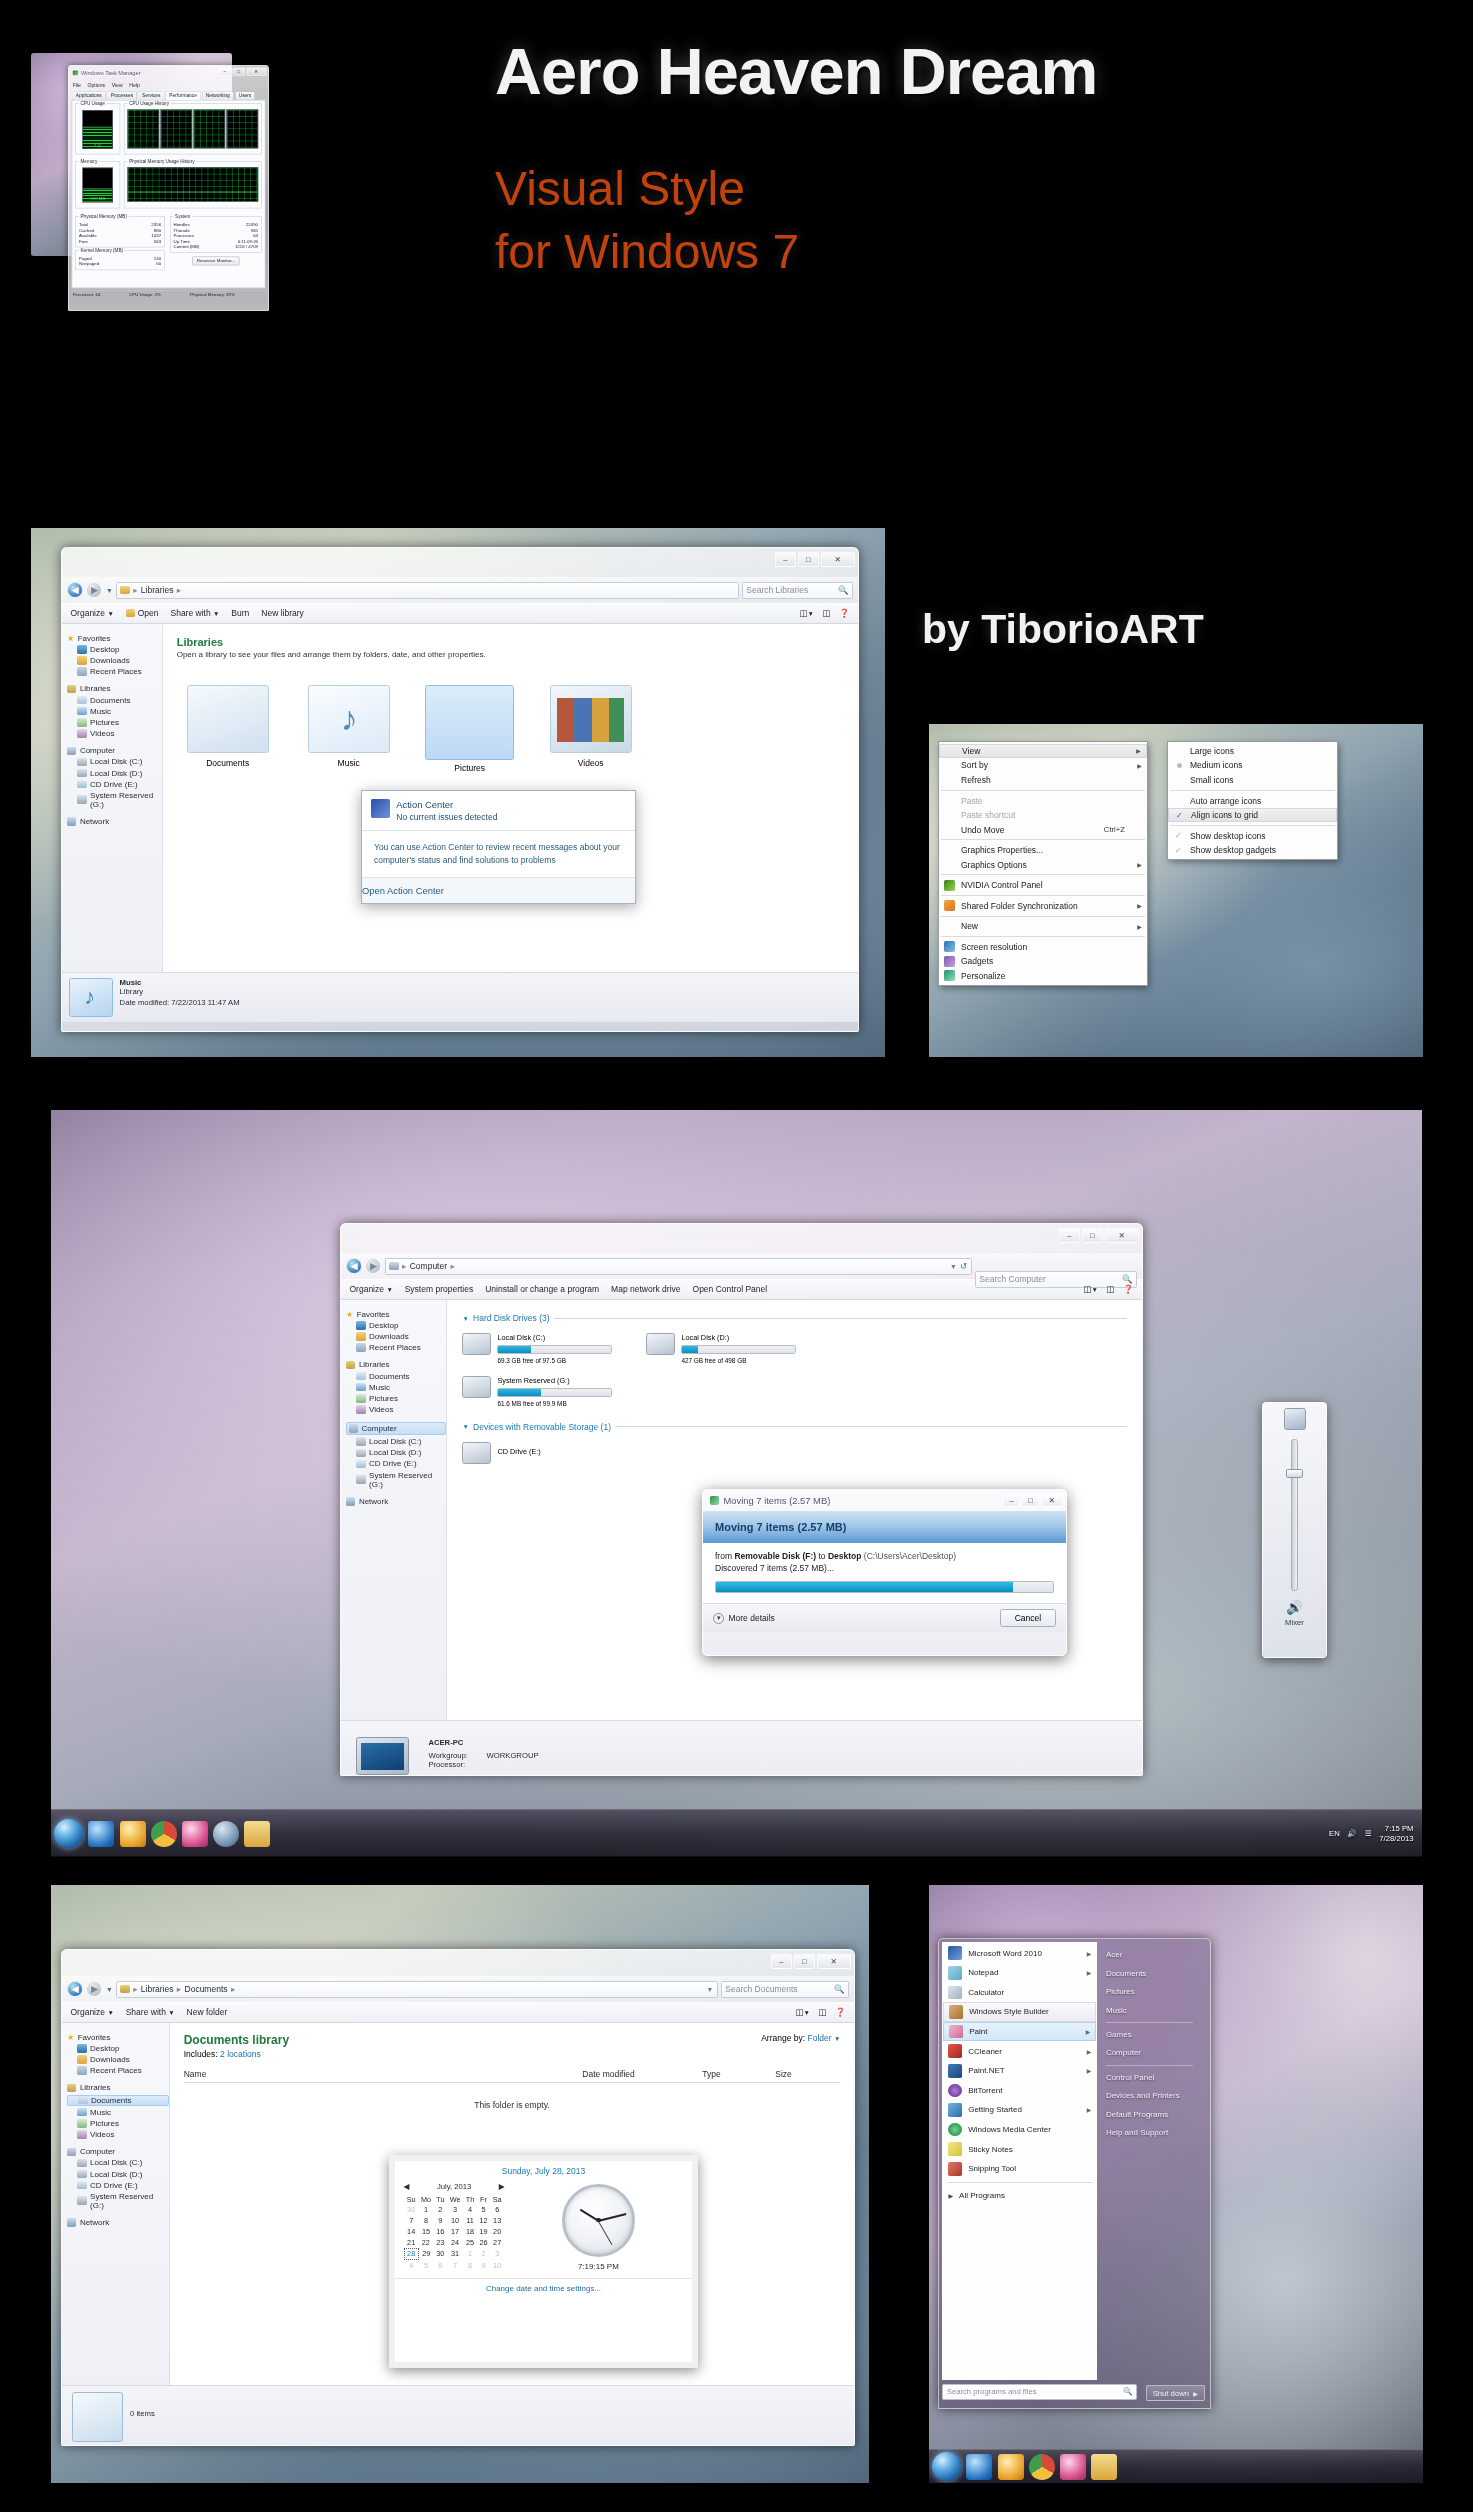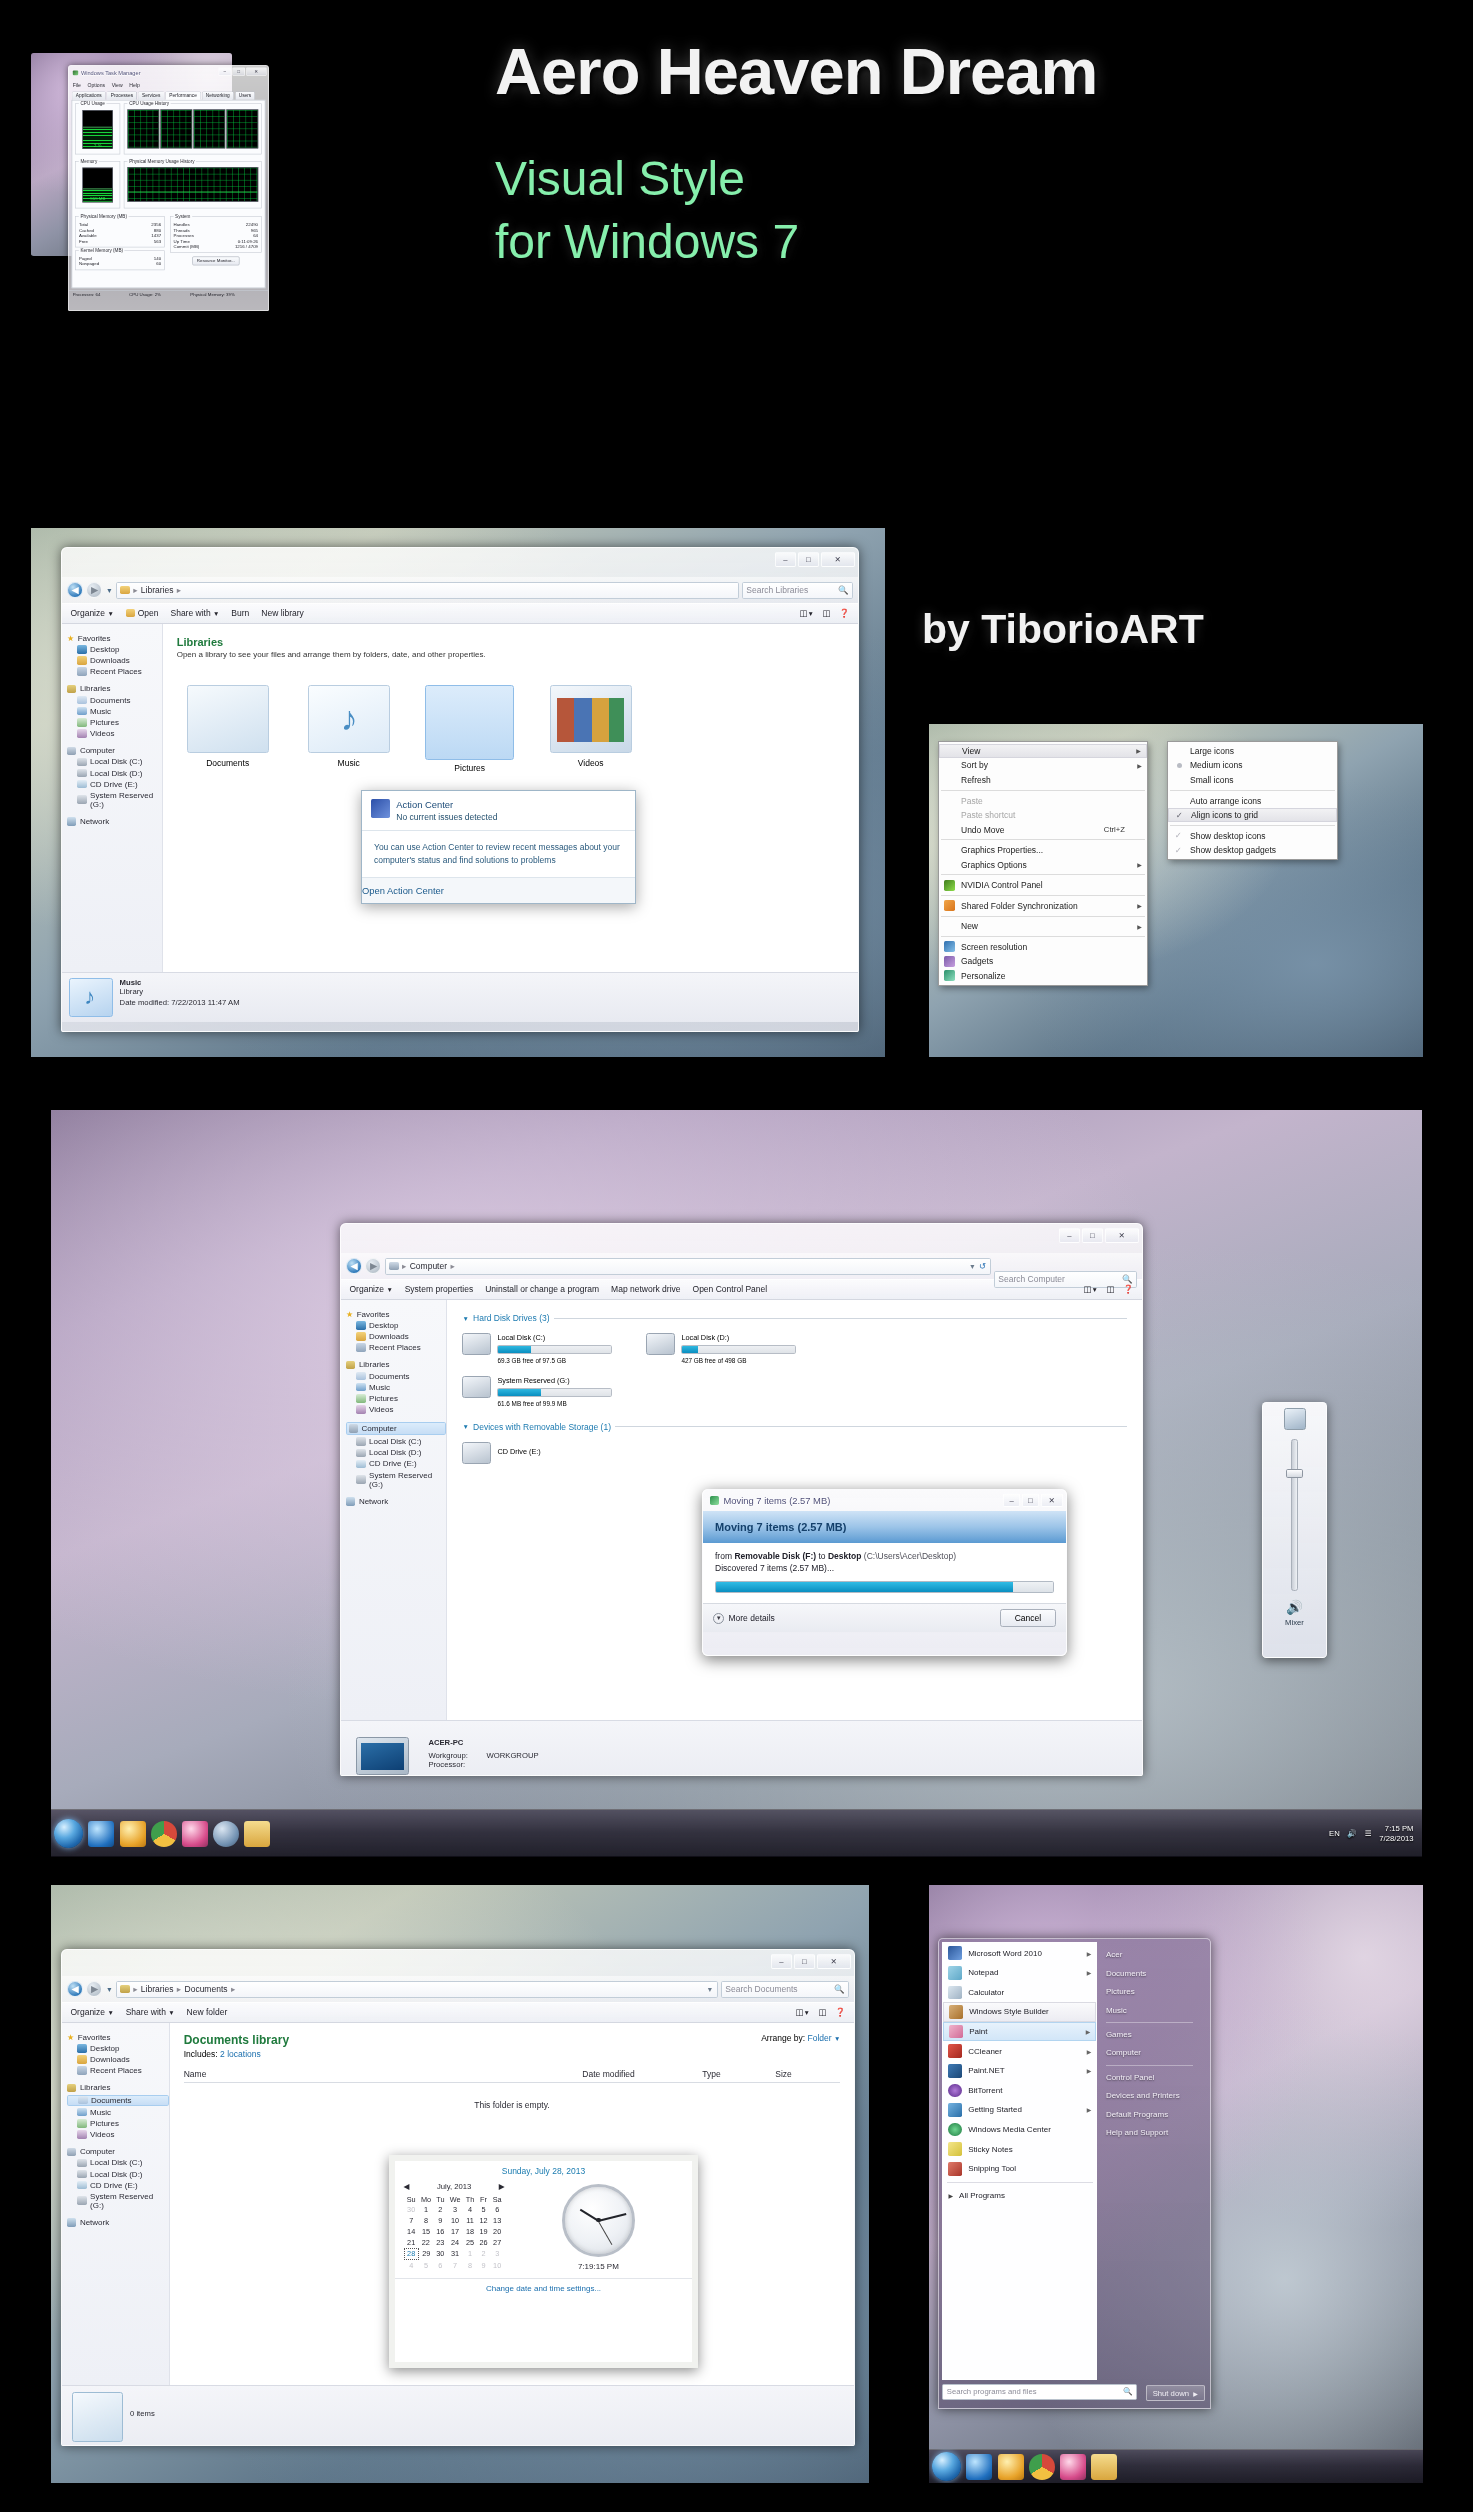--- a/index.html
+++ b/index.html
@@ -12,21 +12,21 @@
     position:relative;
   }
   
   .hero { position:absolute; left:495px; top:34px; width:956px; }
   .hero-title {
     font-size:65px; font-weight:bold; color:#f2f2f2;
     letter-spacing:-0.9px;
     text-shadow:2.6px 2.6px 4.3px rgba(0,0,0,.9), 0 0 15.4px rgba(255,255,255,.25);
   }
   .hero-sub {
-    margin-top:38px; font-size:48px; font-weight:normal; color:#86efac;
+    margin-top:48px; font-size:48px; font-weight:normal; color:#c2410c;
     line-height:1.32;
     text-shadow:2.6px 2.6px 4.3px rgba(0,0,0,.9), 0 0 10.2px rgba(255,255,255,.18);
   }
   .hero-by {
     position:absolute; left:922px; top:606px;
     font-size:41px; font-weight:bold; color:#f2f2f2;
     text-shadow:2.6px 2.6px 4.3px rgba(0,0,0,.9), 0 0 12px rgba(255,255,255,.2);
   }
   
   .shot { position:absolute; overflow:hidden; }
@@ -616,21 +616,21 @@
     <div class="navbtn">◀</div>
     <div class="navbtn fwd">▶</div>
     <div class="crumb">
       <span class="sq" style="background:linear-gradient(180deg,#cfdae6,#8fa0b3);"></span>
       <span style="color:#8a8a93;">▸</span>
       <span>Computer</span>
       <span style="color:#8a8a93;">▸</span>
       <span style="margin-left:auto;color:#6b7b8c;font-size:6.8px;">▼</span>
       <span style="color:#2a72b5;">↺</span>
     </div>
-    <div class="searchbox" style="width:143px;margin-top:26px;">
+    <div class="searchbox" style="width:162px;margin-top:26px;">
       <span>Search Computer</span>
       <span>🔍</span>
     </div>
   </div>
   <div class="toolbar">
     <span><span>Organize</span> <span class="tiny">▼</span></span>
     <span>System properties</span>
     <span>Uninstall or change a program</span>
     <span>Map network drive</span>
     <span>Open Control Panel</span>

